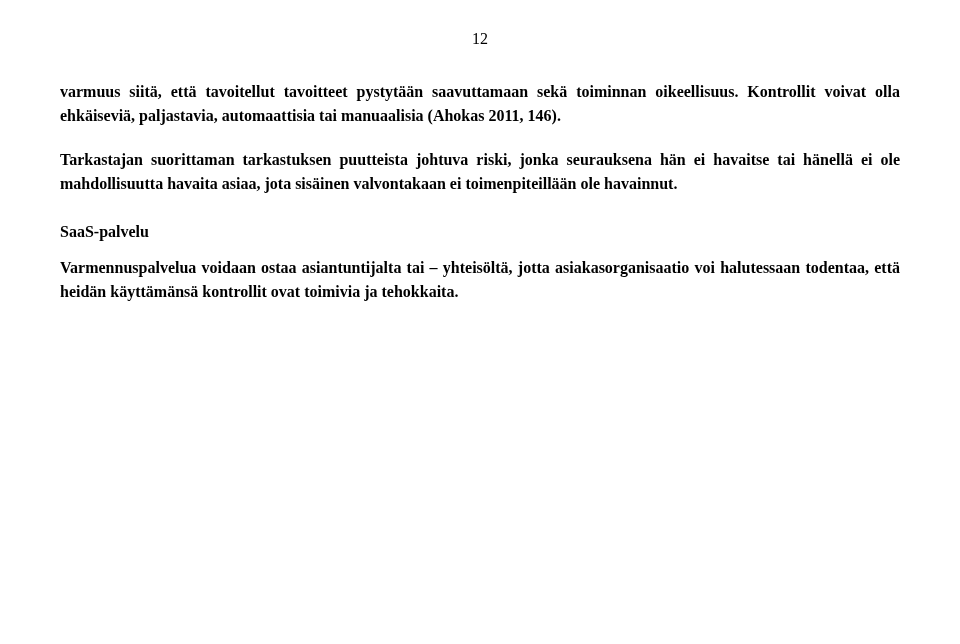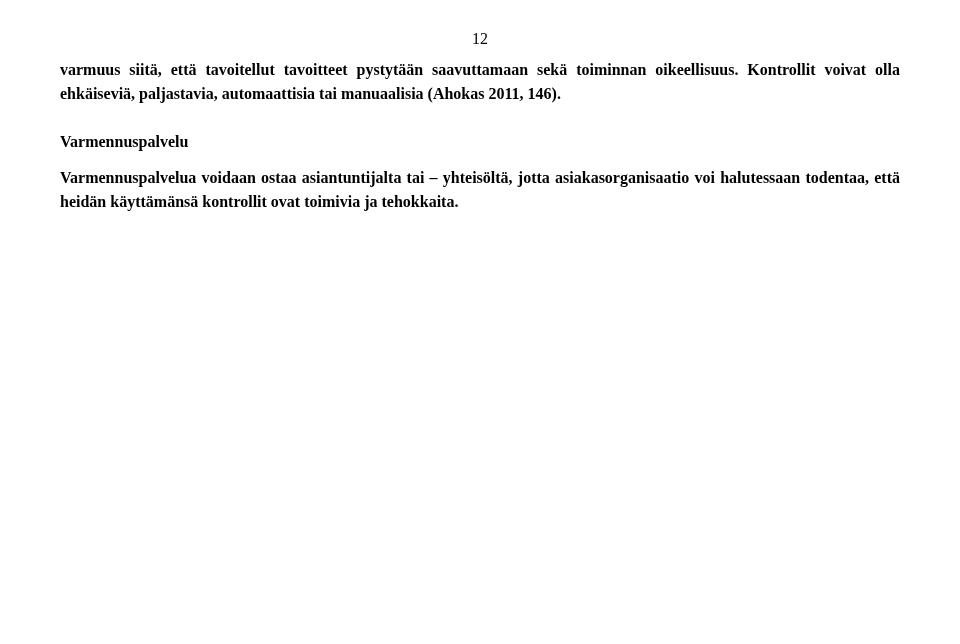--- a/index.html
+++ b/index.html
@@ -14,21 +14,21 @@
       font-size: 16px;
       color: #000000;
       width: 960px;
       min-height: 644px;
       padding: 30px 60px 40px 60px;
     }
 
     .page-number {
       text-align: center;
       font-size: 16px;
-      margin-bottom: 10px;
+      margin-bottom: 32px;
       font-family: "Times New Roman", Times, serif;
     }
 
     .paragraph {
       margin-bottom: 20px;
       line-height: 1.5;
       text-align: justify;
       font-weight: bold;
     }
 
@@ -40,21 +40,22 @@
     }
   </style>
 </head>
 <body>
 
 <div class="page-number">12</div>
 
 <p class="paragraph">varmuus siitä, että tavoitellut tavoitteet pystytään saavuttamaan sekä toiminnan oikeellisuus. Kontrollit voivat olla ehkäiseviä, paljastavia, automaattisia tai manuaalisia (Ahokas 2011, 146).</p>
 
 <div>
+  <p class="paragraph">Tarkastajan suorittaman tarkastuksen puutteista johtuva riski, jonka seurauksena hän ei havaitse tai hänellä ei ole mahdollisuutta havaita asiaa, jota sisäinen valvontakaan ei toimenpiteillään ole havainnut.</p>
 </div>
 
 <div>
+  <div class="section-heading">SaaS-palvelu</div>
 </div>
 
 <div>
-  <div class="section-heading">Varmennuspalvelu</div>
   <p class="paragraph">Varmennuspalvelua voidaan ostaa asiantuntijalta tai – yhteisöltä, jotta asiakasorganisaatio voi halutessaan todentaa, että heidän käyttämänsä kontrollit ovat toimivia ja tehokkaita.</p>
 </div>
 
 </body></html>

